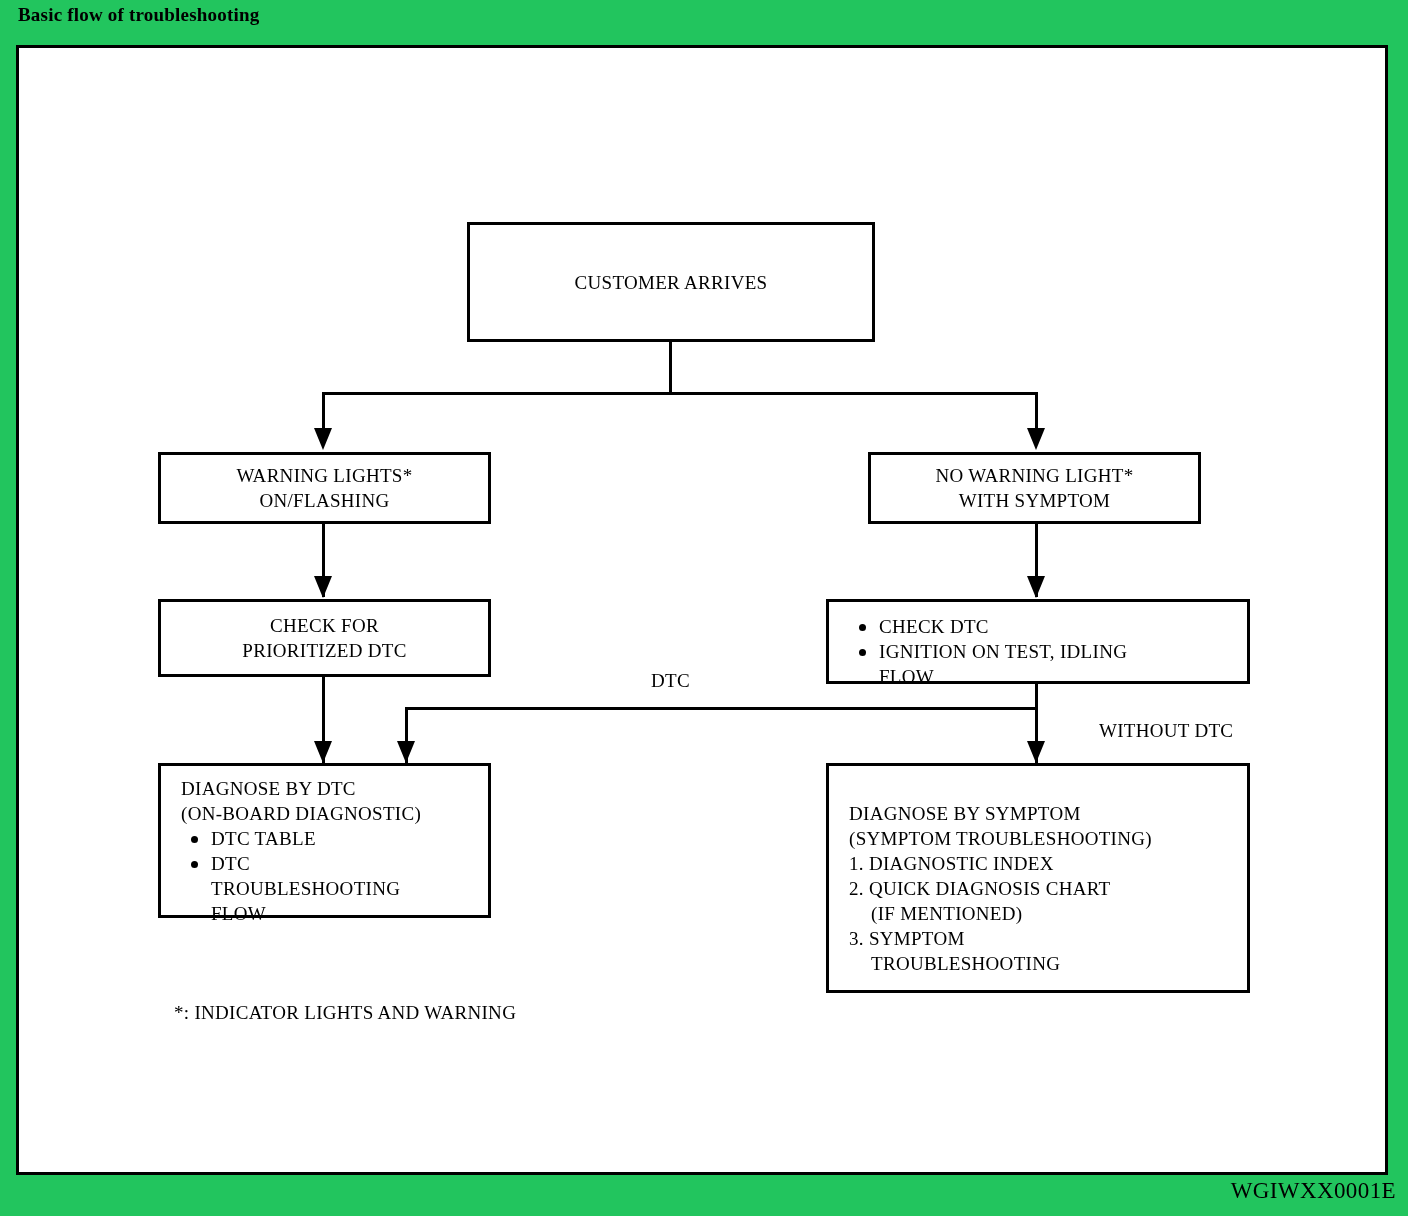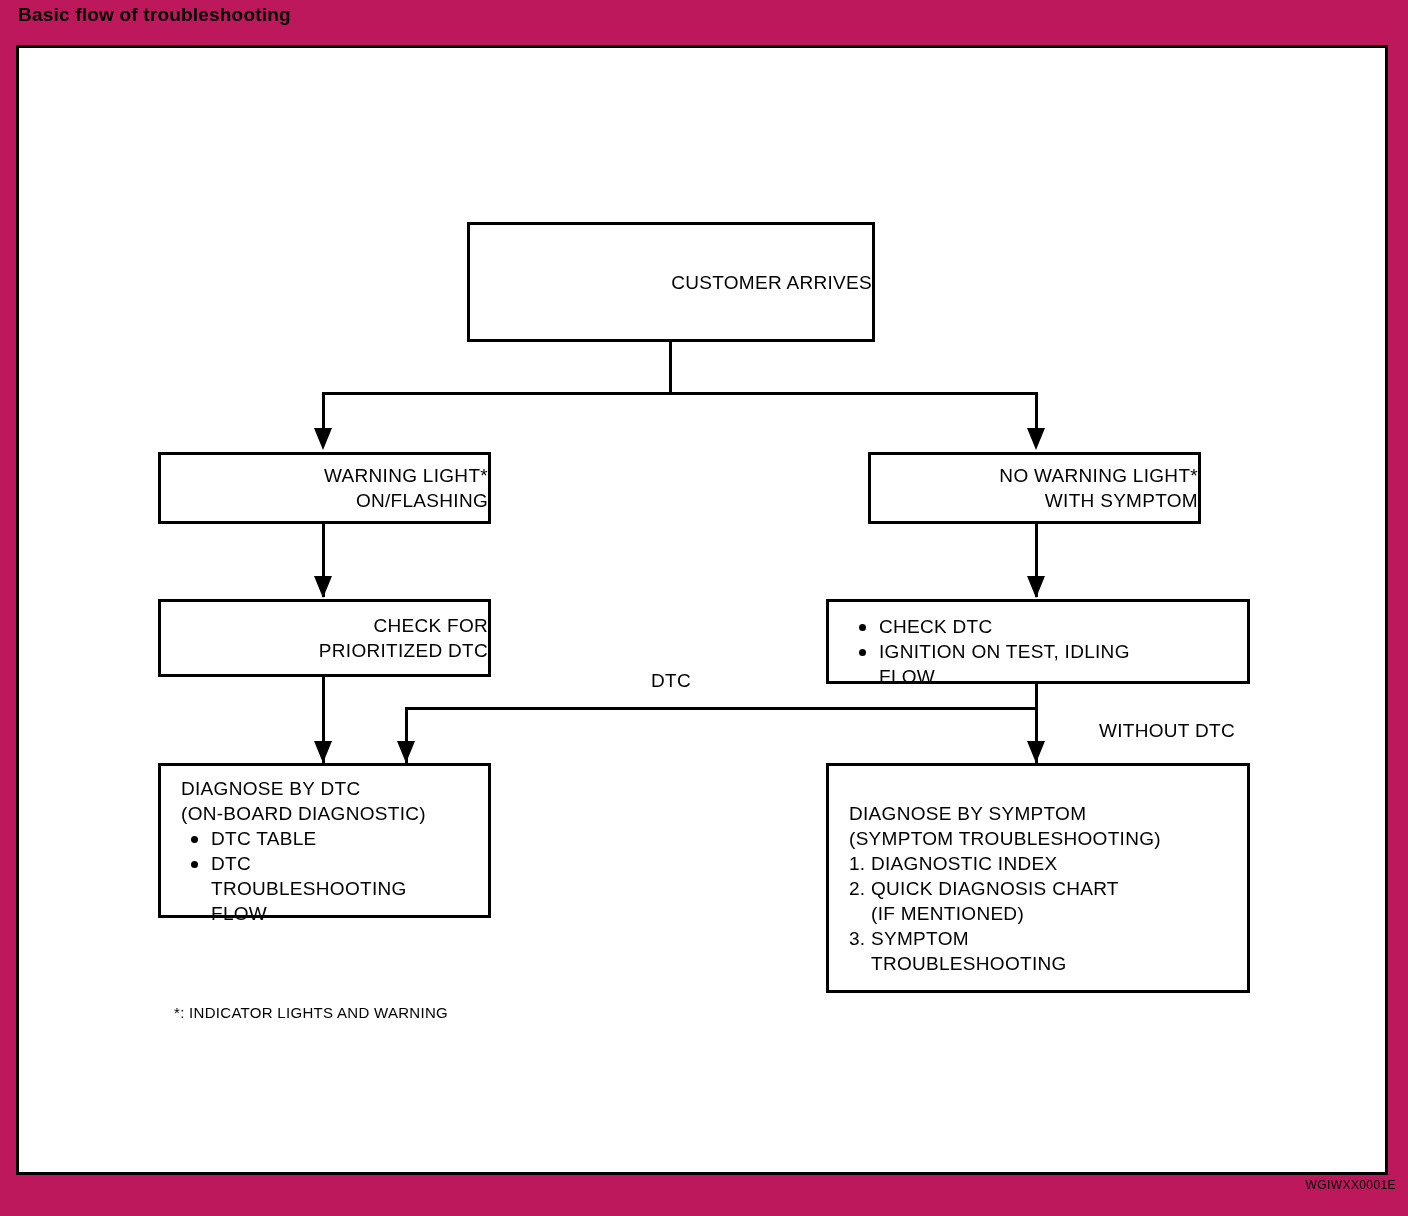--- a/index.html
+++ b/index.html
@@ -4,22 +4,22 @@
 <style>
   html, body {
     margin: 0;
     padding: 0;
     background: #ffffff;
   }
   #page {
     position: relative;
     width: 1408px;
     height: 1216px;
-    background: #be185d;
-    font-family: Liberation Sans, sans-serif;
+    background: #22c55e;
+    font-family: Liberation Serif, serif;
     color: #000000;
     overflow: hidden;
   }
 
   
   #doc-title {
     position: absolute;
     left: 18px;
     top: 4px;
     font-size: 19px;
@@ -50,21 +50,21 @@
     letter-spacing: 0.3px;
     line-height: 25px;
   }
   .fbox .inner {
     position: absolute;
     left: 0; right: 0; top: 0; bottom: 0;
     display: flex;
     flex-direction: column;
     justify-content: center;
   }
-  .fbox.center .inner { align-items: flex-end; text-align: center; }
+  .fbox.center .inner { align-items: center; text-align: center; }
   .fbox.left .inner   { align-items: flex-start; text-align: left; }
   .fbox.left .inner   { padding-left: 20px; margin-top: 20px; }
 
   .line { display: block; white-space: nowrap; }
 
   
   .bul {
     display: block;
     position: relative;
     padding-left: 30px;
@@ -114,31 +114,31 @@
     position: absolute;
     font-size: 19px;
     letter-spacing: 0.3px;
     white-space: nowrap;
   }
 
   #footnote {
     position: absolute;
     left: 155px;
     top: 952px;
-    font-size: 15px;
+    font-size: 19px;
     line-height: 26px;
     letter-spacing: 0.3px;
   }
   #footnote .line2 { padding-left: 18px; }
 
   #refcode {
     position: absolute;
     right: 12px;
     top: 1178px;
-    font-size: 12px;
+    font-size: 23px;
     letter-spacing: 0.4px;
     white-space: nowrap;
   }
 </style>
 </head>
 <body>
 
 <div id="page">
 
   <div id="doc-title">Basic flow of troubleshooting</div>
@@ -156,21 +156,21 @@
     <div class="hline" style="left:303px; top:344px; width:716px; height:3px;"></div>
 
     <div class="vline" style="left:303px; top:344px; width:3px; height:39px;"></div>
     <div class="arrowhead" style="left:295px; top:380px;"></div>
 
     <div class="vline" style="left:1016px; top:344px; width:3px; height:39px;"></div>
     <div class="arrowhead" style="left:1008px; top:380px;"></div>
 
     <div class="fbox center" style="left:139px; top:404px; width:333px; height:72px;">
       <div class="inner">
-        <span class="line">WARNING LIGHT*</span>
+        <span class="line">WARNING LIGHTS*</span>
         <span class="line">ON/FLASHING</span>
       </div>
     </div>
 
     <div class="vline" style="left:303px; top:476px; width:3px; height:73px;"></div>
     <div class="arrowhead" style="left:295px; top:528px;"></div>
 
     <div class="fbox center" style="left:139px; top:551px; width:333px; height:78px;">
       <div class="inner">
         <span class="line">CHECK FOR</span>

